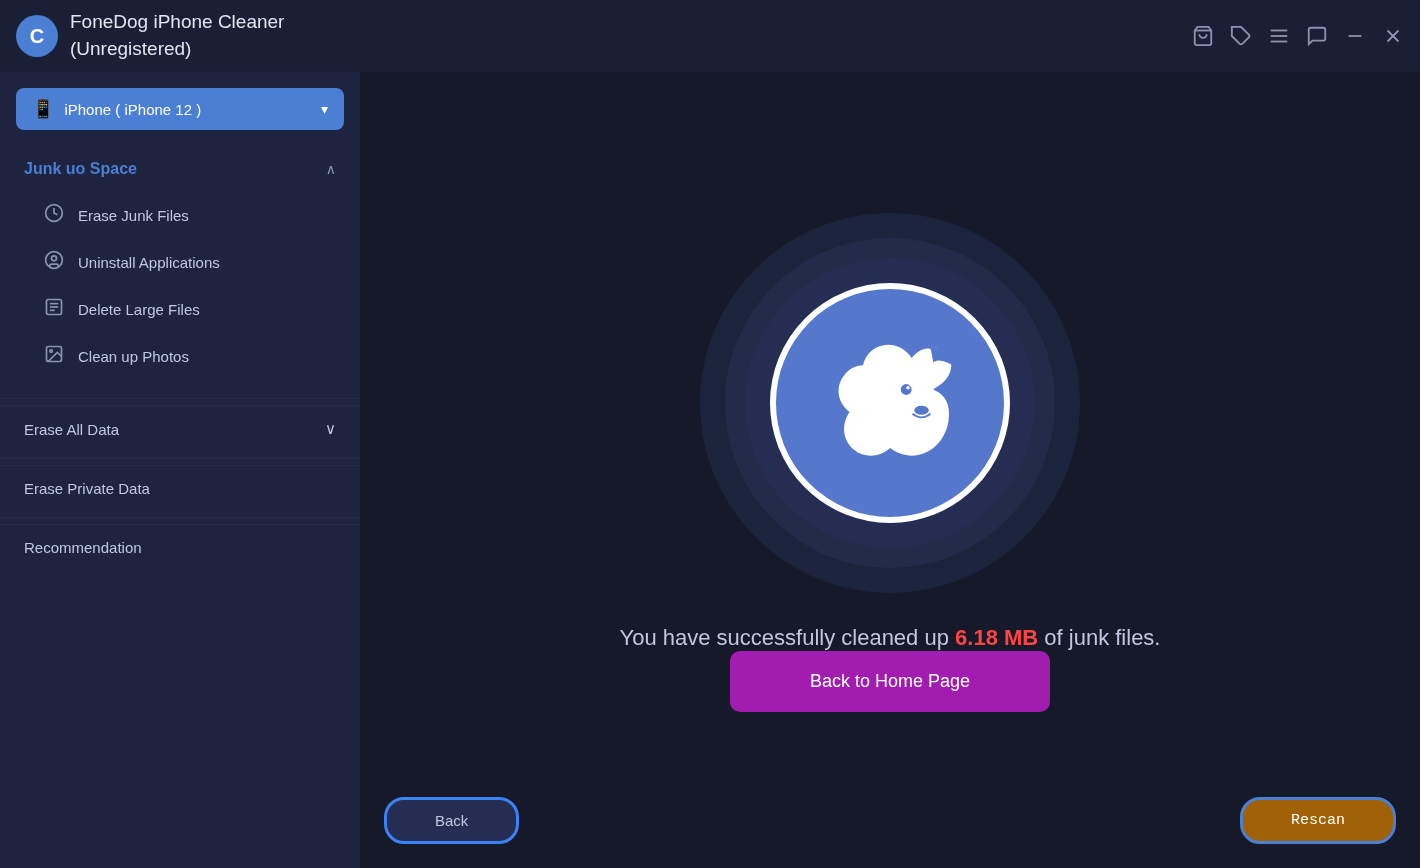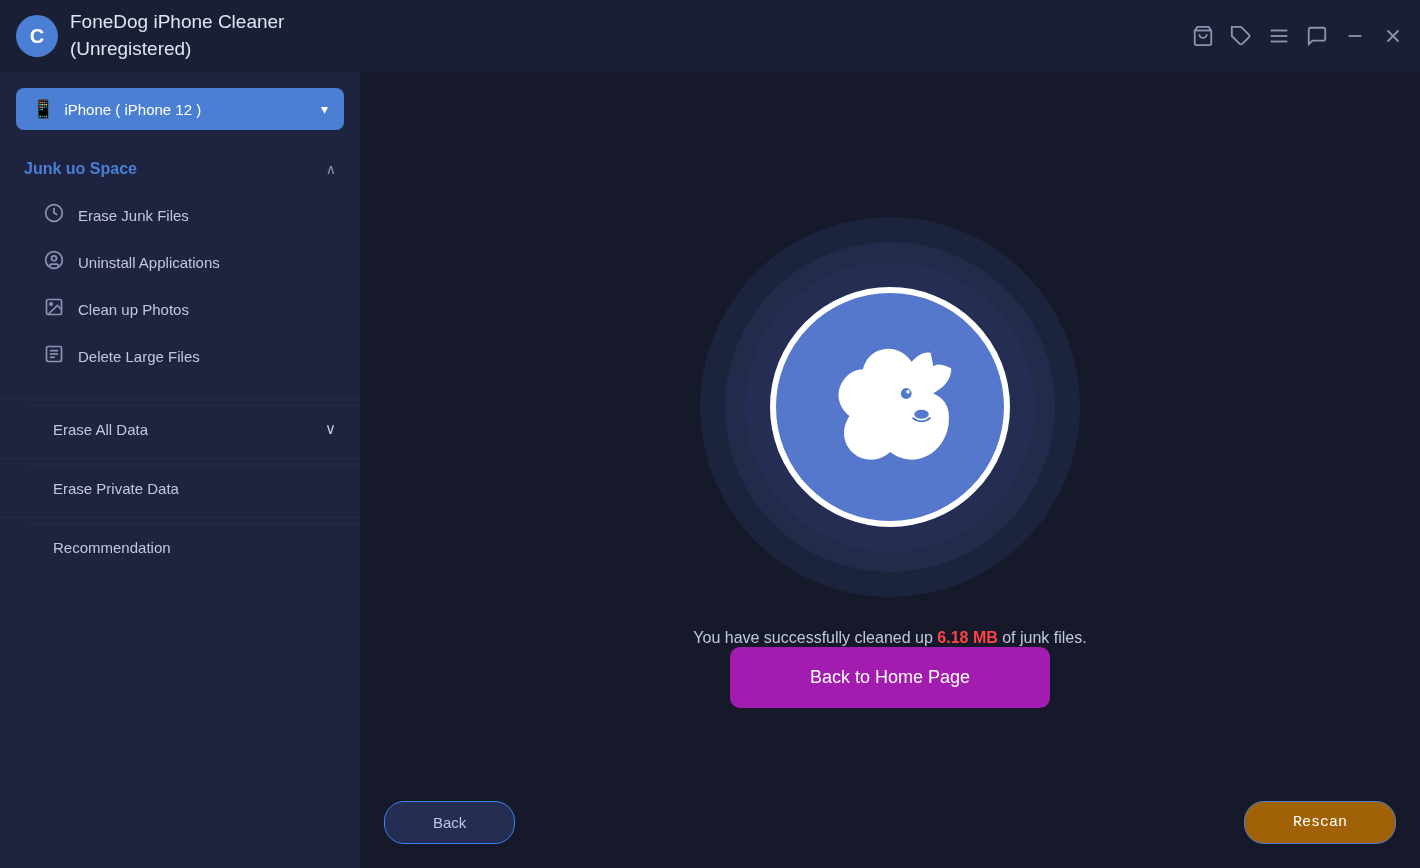--- a/index.html
+++ b/index.html
@@ -142,21 +142,20 @@
     
     .sidebar-collapsed-section {
       padding: 14px 24px;
       color: #c0c8e0;
       font-size: 15px;
       display: flex;
       align-items: center;
       justify-content: space-between;
       cursor: pointer;
       border-top: 1px solid #252b4a;
-      margin-left: 29px;
     }
 
     
     .main-content {
       flex: 1;
       background: #151929;
       display: flex;
       flex-direction: column;
       align-items: center;
       justify-content: center;
@@ -209,21 +208,21 @@
 
     
     .dog-svg {
       width: 180px;
       height: 180px;
     }
 
     
     .success-text {
       color: #c0c8e0;
-      font-size: 16px;
+      font-size: 22px;
       text-align: right;
     }
     .success-amount {
       color: #ff4444;
       font-weight: bold;
     }
 
     
     .back-to-home-btn {
       background: #a21caf;
@@ -241,21 +240,21 @@
       position: absolute;
       bottom: 24px;
       left: 24px;
       right: 24px;
       display: flex;
       justify-content: space-between;
     }
     .nav-btn {
       background: #252d52;
       color: #c0c8e0;
-      border: 1px solid #3b82f6;
+      border: 3px solid #3b82f6;
       border-radius: 20px;
       padding: 12px 48px;
       font-size: 15px;
       cursor: pointer;
     }
     .nav-btn-primary {
       background: #a16207;
       border-color: #4a7fd4;
       color: white;
       font-family: Liberation Mono, monospace;
@@ -355,36 +354,36 @@
               <circle cx="12" cy="10" r="3"></circle>
               <path d="M7 20.662V19a2 2 0 012-2h6a2 2 0 012 2v1.662"></path>
             </svg>
           </span>
           <span>Uninstall Applications</span>
         </div>
         <div class="sidebar-item">
           <span class="sidebar-item-icon">
             <svg width="20" height="20" viewBox="0 0 24 24" fill="none" stroke="#8a94b0" stroke-width="2">
               <rect x="3" y="3" width="18" height="18" rx="2"></rect>
-              <circle cx="8.5" cy="8.5" r="1.5"></circle>
-              <polyline points="21 15 16 10 5 21"></polyline>
-            </svg>
-          </span>
-          <span>Clean up Photos</span>
-        </div>
-        <div class="sidebar-item">
-          <span class="sidebar-item-icon">
-            <svg width="20" height="20" viewBox="0 0 24 24" fill="none" stroke="#8a94b0" stroke-width="2">
-              <rect x="3" y="3" width="18" height="18" rx="2"></rect>
               <line x1="7" y1="8" x2="17" y2="8"></line>
               <line x1="7" y1="12" x2="17" y2="12"></line>
               <line x1="7" y1="16" x2="13" y2="16"></line>
             </svg>
           </span>
           <span>Delete Large Files</span>
+        </div>
+        <div class="sidebar-item">
+          <span class="sidebar-item-icon">
+            <svg width="20" height="20" viewBox="0 0 24 24" fill="none" stroke="#8a94b0" stroke-width="2">
+              <rect x="3" y="3" width="18" height="18" rx="2"></rect>
+              <circle cx="8.5" cy="8.5" r="1.5"></circle>
+              <polyline points="21 15 16 10 5 21"></polyline>
+            </svg>
+          </span>
+          <span>Clean up Photos</span>
         </div>
       </div>
     </div>
 
     <div class="sidebar-divider"></div>
 
     <div class="sidebar-collapsed-section">
       <span>Erase All Data</span>
       <span>∨</span>
     </div>

